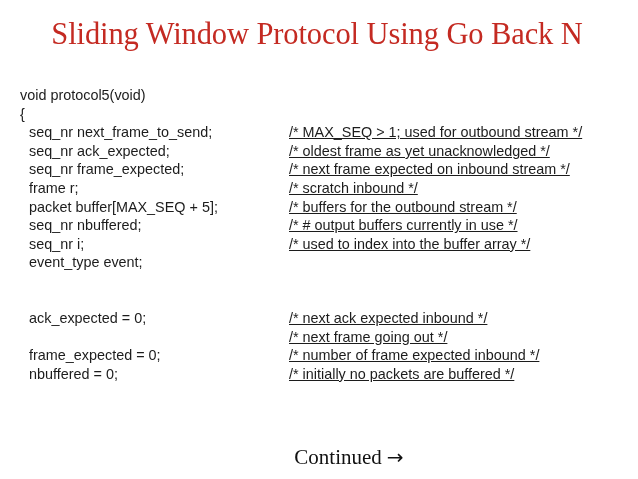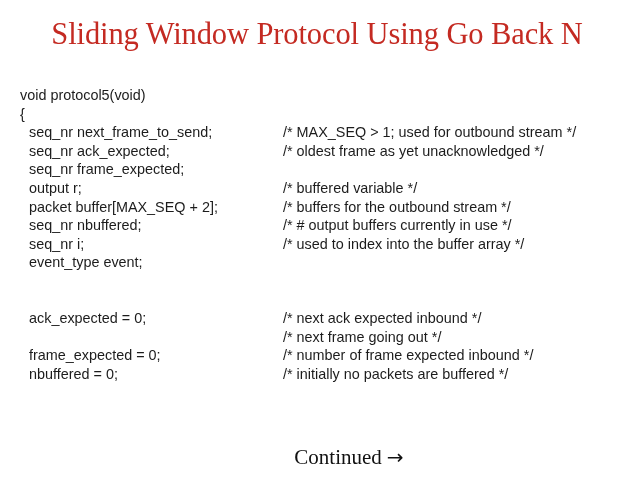--- a/index.html
+++ b/index.html
@@ -46,23 +46,24 @@
     font-size: 14.4px;
     font-family: "Liberation Sans", sans-serif;
   }
   .code-line .stmt {
     position: absolute;
     top: 0;
     white-space: pre;
   }
   .code-line .cmt {
     position: absolute;
-    left: 283px;
+    left: 289px;
     top: 0;
     white-space: pre;
+    text-decoration: underline;
   }
   
   .ind-0 .stmt { left: 20px; }
   .ind-2 .stmt { left: 29px; text-align: center; }
   .blank-line { height: 18.6px; }
 
   
   #continued {
     position: absolute;
     left: 0;
@@ -89,23 +90,23 @@
 </head>
 <body>
 
 <div id="slide-title">Sliding Window Protocol Using Go Back N</div>
 
 <div id="code-listing">
     <div class="code-line ind-0"><span class="stmt">void protocol5(void)</span></div>
     <div class="code-line ind-0"><span class="stmt">{</span></div>
     <div class="code-line ind-2"><span class="stmt">seq_nr next_frame_to_send;</span><span class="cmt">/* MAX_SEQ &gt; 1; used for outbound stream */</span></div>
     <div class="code-line ind-2"><span class="stmt">seq_nr ack_expected;</span><span class="cmt">/* oldest frame as yet unacknowledged */</span></div>
-    <div class="code-line ind-2"><span class="stmt">seq_nr frame_expected;</span></div>
-    <div class="code-line ind-2"><span class="stmt">output r;</span><span class="cmt">/* buffered variable */</span></div>
-    <div class="code-line ind-2"><span class="stmt">packet buffer[MAX_SEQ + 2];</span><span class="cmt">/* buffers for the outbound stream */</span></div>
+    <div class="code-line ind-2"><span class="stmt">seq_nr frame_expected;</span><span class="cmt">/* next frame expected on inbound stream */</span></div>
+    <div class="code-line ind-2"><span class="stmt">frame r;</span><span class="cmt">/* scratch inbound */</span></div>
+    <div class="code-line ind-2"><span class="stmt">packet buffer[MAX_SEQ + 5];</span><span class="cmt">/* buffers for the outbound stream */</span></div>
     <div class="code-line ind-2"><span class="stmt">seq_nr nbuffered;</span><span class="cmt">/* # output buffers currently in use */</span></div>
     <div class="code-line ind-2"><span class="stmt">seq_nr i;</span><span class="cmt">/* used to index into the buffer array */</span></div>
     <div class="code-line ind-2"><span class="stmt">event_type event;</span></div>
     <div class="code-line ind-2 blank-line"></div>
     <div class="code-line ind-2"></div>
     <div class="code-line ind-2"><span class="stmt">ack_expected = 0;</span><span class="cmt">/* next ack expected inbound */</span></div>
     <div class="code-line ind-2"><span class="cmt">/* next frame going out */</span></div>
     <div class="code-line ind-2"><span class="stmt">frame_expected = 0;</span><span class="cmt">/* number of frame expected inbound */</span></div>
     <div class="code-line ind-2"><span class="stmt">nbuffered = 0;</span><span class="cmt">/* initially no packets are buffered */</span></div>
   </div>

